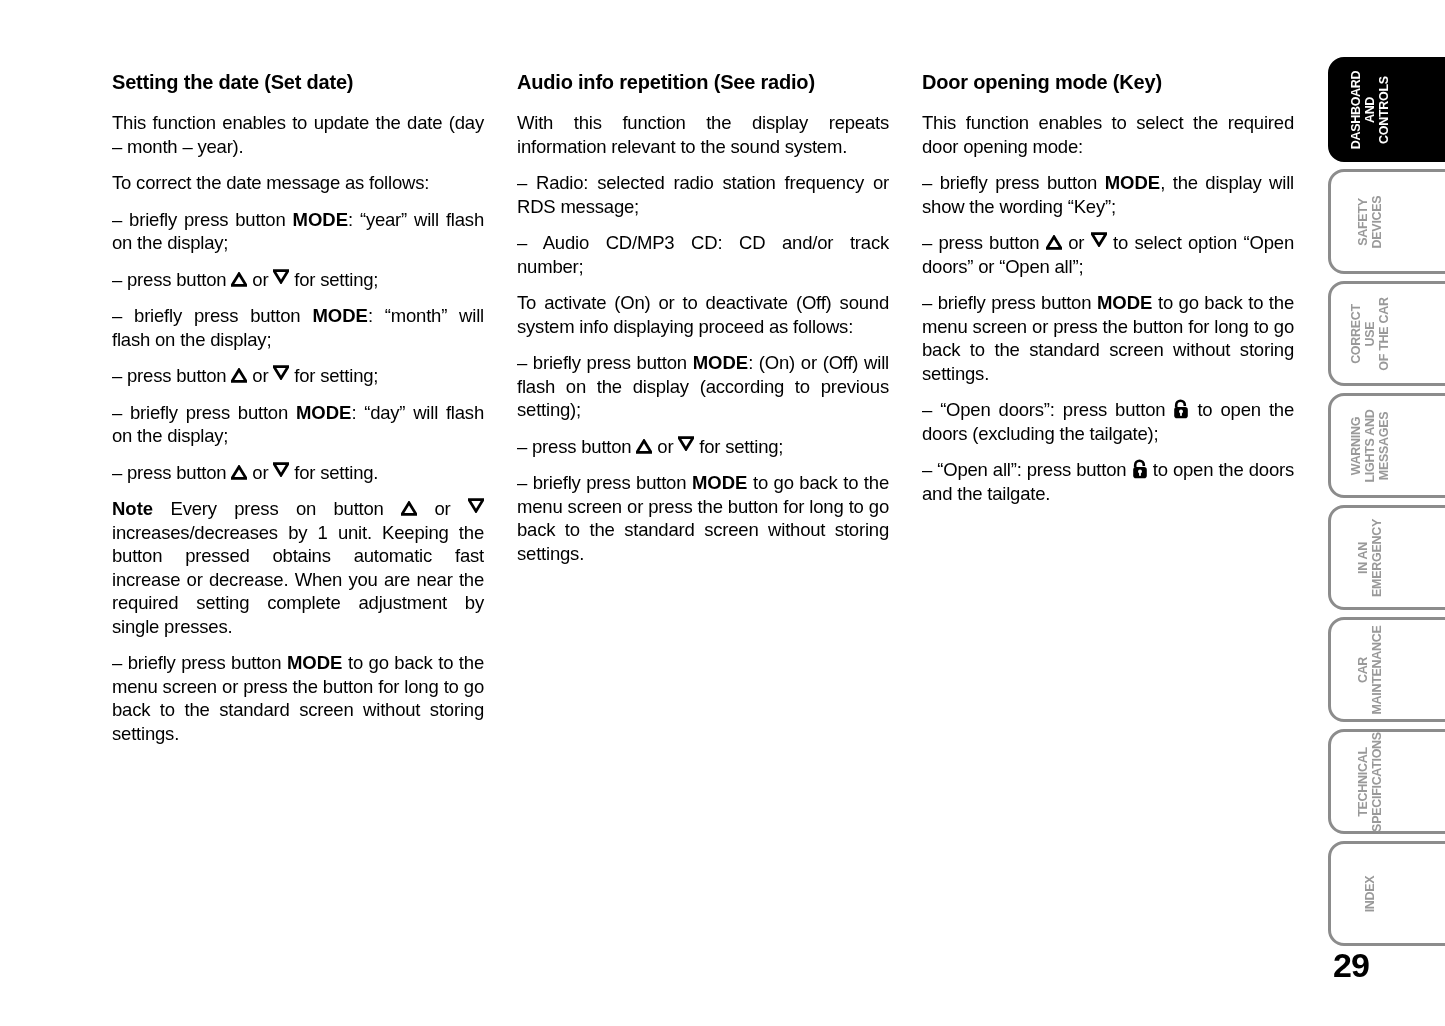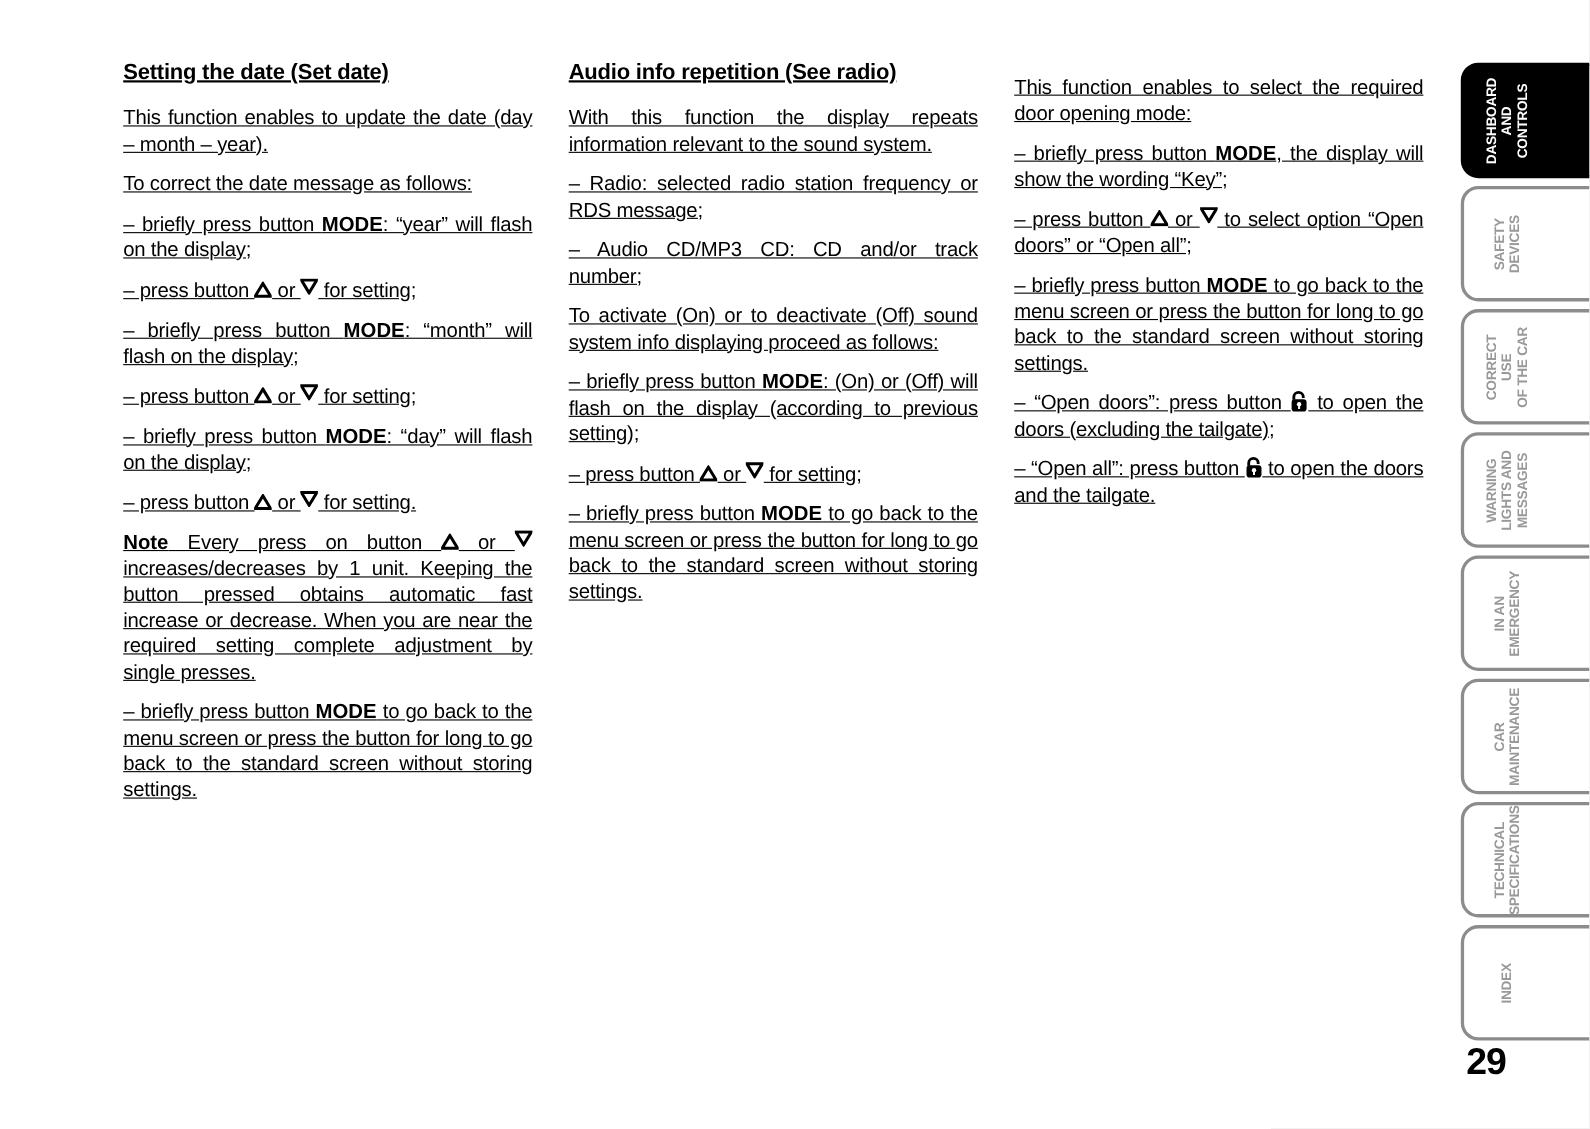--- a/index.html
+++ b/index.html
@@ -11,25 +11,24 @@
     width: 1445px;
     height: 1026px;
     background: #ffffff;
     overflow: hidden;
     color: var(--body-text, #000);
   }
 
   
   .content {
     position: absolute;
-    top: 55px;
+    top: 71px;
     left: 112px;
     display: flex;
     gap: 33px;
-    text-decoration: underline;
   }
   .col { width: 372px; flex: 0 0 372px; }
   .col h2 {
     font-size: 20px;
     font-weight: bold;
     letter-spacing: -0.2px;
     margin: 0 0 17px 0;
   }
   .col p {
     font-size: 18.5px;
@@ -143,20 +142,21 @@
           <p>– briefly press button <b>MODE</b>: (On) or (Off) will flash on the display (according to previous setting);</p>
           <p>– press button <span class="sym up"><svg width="16" height="15" viewBox="0 0 20 18">
                 <path d="M10 1.8 L18.8 16.3 H1.2 Z" fill="none" stroke="#000" stroke-width="3.4"></path>
               </svg></span> or <span class="sym down"><svg width="16" height="15" viewBox="0 0 20 18">
                 <path d="M10 16.2 L1.2 1.7 H18.8 Z" fill="none" stroke="#000" stroke-width="3.4"></path>
               </svg></span> for setting;</p>
           <p>– briefly press button <b>MODE</b> to go back to the menu screen or press the button for long to go back to the standard screen without storing settings.</p>
         </div>
     </section>
     <section class="col">
+      <h2>Door opening mode (Key)</h2>
       <div class="paras">
           <p>This function enables to select the required door opening mode:</p>
           <p>– briefly press button <b>MODE</b>, the display will show the wording “Key”;</p>
           <p>– press button <span class="sym up"><svg width="16" height="15" viewBox="0 0 20 18">
                 <path d="M10 1.8 L18.8 16.3 H1.2 Z" fill="none" stroke="#000" stroke-width="3.4"></path>
               </svg></span> or <span class="sym down"><svg width="16" height="15" viewBox="0 0 20 18">
                 <path d="M10 16.2 L1.2 1.7 H18.8 Z" fill="none" stroke="#000" stroke-width="3.4"></path>
               </svg></span> to select option “Open doors” or “Open all”;</p>
           <p>– briefly press button <b>MODE</b> to go back to the menu screen or press the button for long to go back to the standard screen without storing settings.</p>
           <p>– “Open doors”: press button <span class="sym lock"><svg width="16" height="20" viewBox="0 0 16 20">

